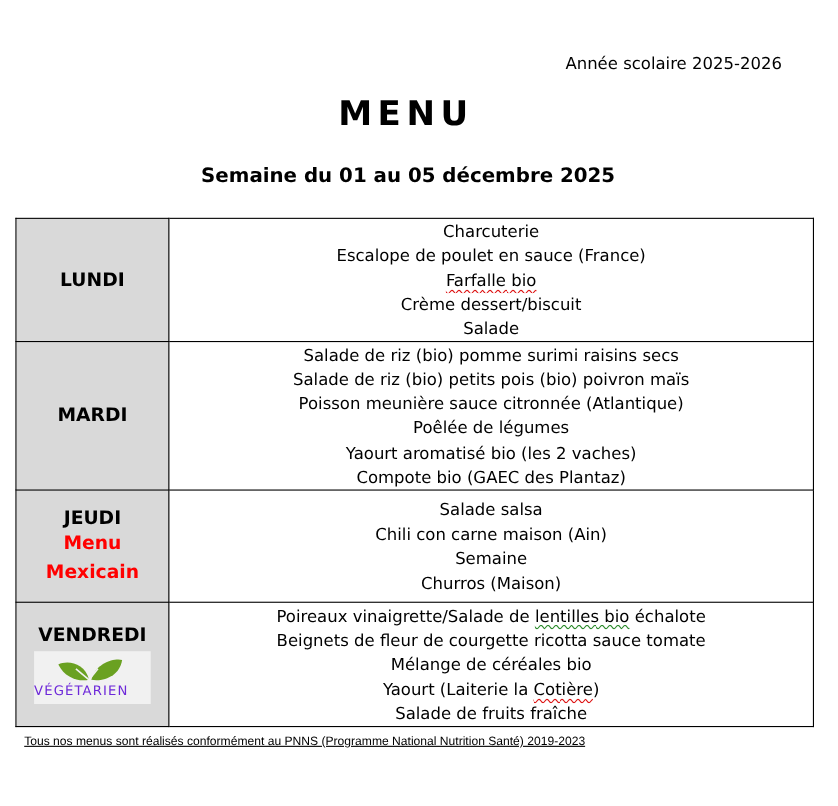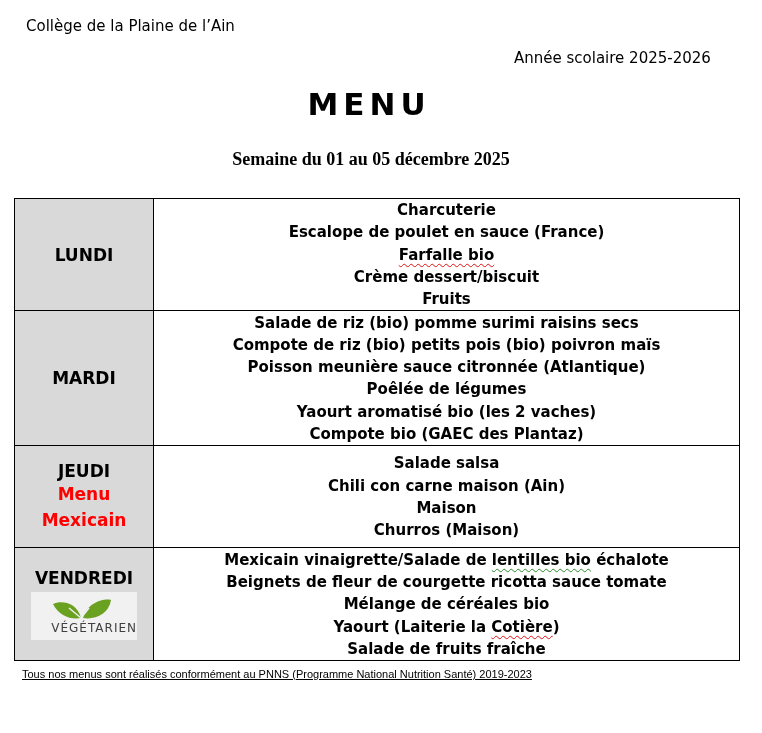--- a/index.html
+++ b/index.html
@@ -3,105 +3,104 @@
 <meta charset="utf-8">
 <style>
   html, body { margin: 0; padding: 0; background: #ffffff; }
   body { width: 762px; height: 733px; position: relative; overflow: hidden;
          font-family: "DejaVu Sans", sans-serif; color: #000; }
   .hdr-left { position: absolute; left: 26px; top: 15px; font-size: 15px; line-height: 22px; }
   .hdr-right { position: absolute; left: 514px; top: 15px; font-size: 15px; line-height: 22px; margin-top: 32px; }
   .title { position: absolute; left: 0; width: 738px; top: 86px; text-align: center;
            font-size: 31px; font-weight: bold; letter-spacing: 5px; }
   .week { position: absolute; left: 0; width: 742px; top: 149px; text-align: center;
-          font-size: 18px; font-weight: bold; font-family: Liberation Serif, serif; }
+          font-size: 18px; font-weight: bold; }
   table.menu { position: absolute; left: 14px; top: 198px; width: 726px;
                border-collapse: collapse; }
   table.menu td { border: 1.5px solid #000; padding: 0; }
   td.day { width: 138px; background: #d9d9d9; text-align: center; vertical-align: middle; margin-top: 24px; }
   td.dishes { text-align: center; vertical-align: middle; font-size: 15px; line-height: 22.3px; }
   .day-name { font-size: 17px; font-weight: bold; display: block; }
   .theme { color: #ff0000; font-size: 17px; font-weight: bold; line-height: 26px; display: block; }
-  .dish { display: block; white-space: nowrap; font-weight: bold; }
+  .dish { display: block; white-space: nowrap; }
   .spell { text-decoration: underline wavy #d11; text-decoration-thickness: 1px; text-underline-offset: 3px; }
   .spell-g { text-decoration: underline wavy #2a8a2a; text-decoration-thickness: 1px; text-underline-offset: 3px; }
   .veg-logo { display: block; margin: 4px auto 0; width: 106px; height: 48px; background: #f1f1f1;
               position: relative; }
   .veg-logo svg { position: absolute; left: 0; top: 0; }
-  .veg-text { position: absolute; left: 0; width: 106px; top: 29px; text-align: right;
-              font-size: 12px; color: #404040; letter-spacing: 1px; font-family: "DejaVu Sans", sans-serif; }
+  .veg-text { position: absolute; left: 0; width: 106px; top: 29px; text-align: left;
+              font-size: 12px; color: #6d28d9; letter-spacing: 1px; font-family: "DejaVu Sans", sans-serif; }
   .footer { position: absolute; left: 22px; top: 668px; font-family: "Liberation Sans", sans-serif;
             font-size: 11px; text-decoration: underline; }
 </style>
 </head>
 <body>
 
 <div class="hdr-left">
-  <div>Collège de la Plaine de l’Ain</div>
 </div>
 <div class="hdr-right">Année scolaire 2025-2026</div>
 
 <div class="title">MENU</div>
 <div class="week">Semaine du 01 au 05 décembre 2025</div>
 
 <table class="menu">
   <tbody>
       <tr style="height:112px;">
     <td class="day">
       <span class="day-name">LUNDI</span>
     </td>
     <td class="dishes">
       <span class="dish">Charcuterie</span>
       <span class="dish">Escalope de poulet en sauce (France)</span>
       <span class="dish"><span class="spell">Farfalle bio</span></span>
       <span class="dish">Crème dessert/biscuit</span>
-      <span class="dish">Fruits</span>
+      <span class="dish">Salade</span>
     </td>
   </tr>
   <tr style="height:135px;">
     <td class="day">
       <span class="day-name">MARDI</span>
     </td>
     <td class="dishes">
       <span class="dish">Salade de riz (bio) pomme surimi raisins secs</span>
-      <span class="dish">Compote de riz (bio) petits pois (bio) poivron maïs</span>
+      <span class="dish">Salade de riz (bio) petits pois (bio) poivron maïs</span>
       <span class="dish">Poisson meunière sauce citronnée (Atlantique)</span>
       <span class="dish">Poêlée de légumes</span>
       <span class="dish">Yaourt aromatisé bio (les 2 vaches)</span>
       <span class="dish">Compote bio (GAEC des Plantaz)</span>
     </td>
   </tr>
   <tr style="height:102px;padding-left:12px;">
     <td class="day">
       <span class="day-name">JEUDI</span>
       <span class="theme">Menu</span>
       <span class="theme">Mexicain</span>
     </td>
     <td class="dishes">
       <span class="dish">Salade salsa</span>
       <span class="dish">Chili con carne maison (Ain)</span>
-      <span class="dish">Maison</span>
+      <span class="dish">Semaine</span>
       <span class="dish">Churros (Maison)</span>
     </td>
   </tr>
   <tr style="height:113px;">
     <td class="day">
       <span class="day-name">VENDREDI</span>
       <span class="veg-logo">
         <svg width="106" height="48">
           <path d="M22 12 C30 8, 46 10, 50 26 C40 28, 28 24, 22 12 Z" fill="#6aa121"></path>
           <path d="M80 8 C74 6, 56 10, 52 26 C64 28, 78 22, 80 8 Z" fill="#6aa121"></path>
           <path d="M50 26 L58 16" stroke="#f1f1f1" stroke-width="1.5"></path>
           <path d="M50 26 L38 16" stroke="#f1f1f1" stroke-width="1.5"></path>
         </svg>
         <span class="veg-text">VÉGÉTARIEN</span>
       </span>
     </td>
     <td class="dishes">
-      <span class="dish"><span>Mexicain vinaigrette/Salade de </span><span class="spell-g">lentilles bio</span><span> échalote</span></span>
+      <span class="dish"><span>Poireaux vinaigrette/Salade de </span><span class="spell-g">lentilles bio</span><span> échalote</span></span>
       <span class="dish">Beignets de fleur de courgette ricotta sauce tomate</span>
       <span class="dish">Mélange de céréales bio</span>
       <span class="dish"><span>Yaourt (Laiterie la </span><span class="spell">Cotière</span><span>)</span></span>
       <span class="dish">Salade de fruits fraîche</span>
     </td>
   </tr>
 </tbody>
   </table>
 
 <div class="footer">Tous nos menus  sont réalisés conformément au PNNS (Programme National Nutrition Santé) 2019-2023</div>

